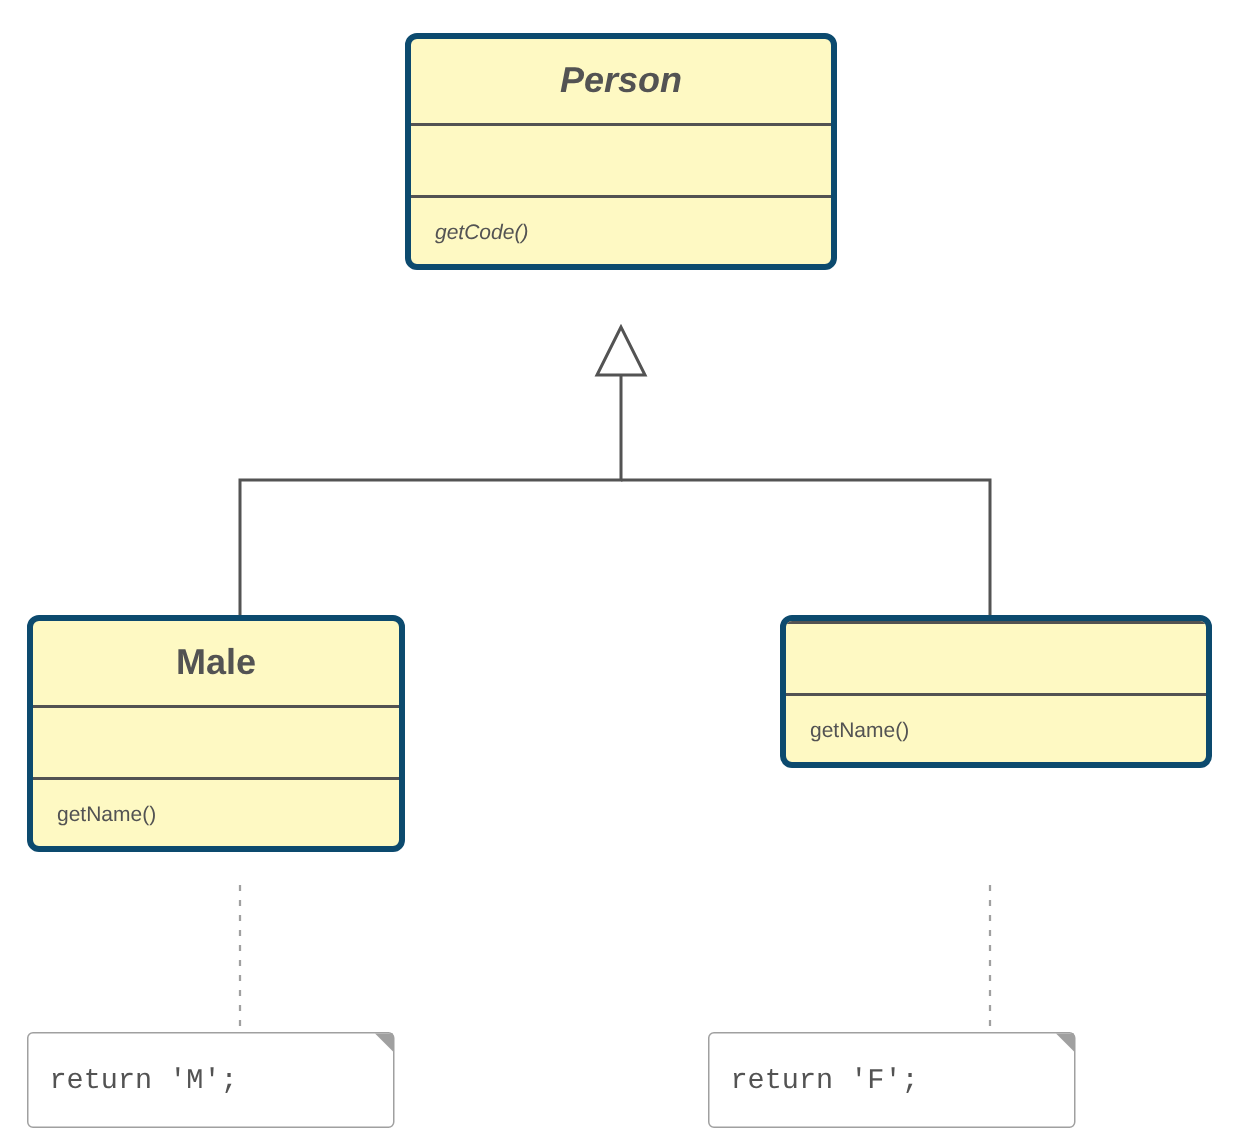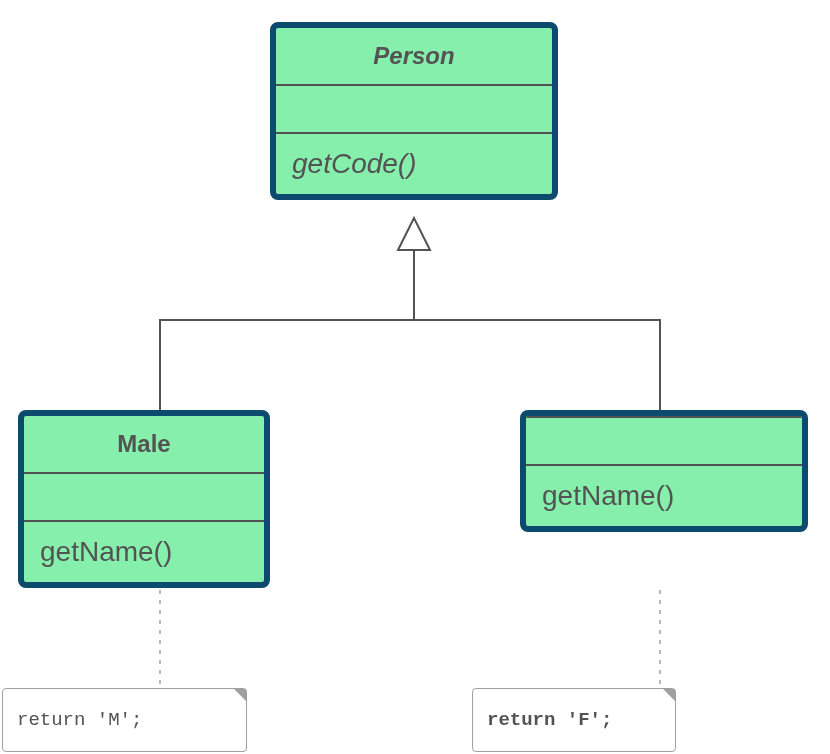--- a/index.html
+++ b/index.html
@@ -8,22 +8,22 @@
     background: #fff;
     font-family: Arial, Helvetica, sans-serif;
   }
   .canvas {
     position: relative;
     width: 830px;
     height: 754px;
   }
   .class-box {
     position: absolute;
-    background: #86efac;
-    border: 6px solid #0c4a6e;
+    background: #fef9c3;
+    border: 4px solid #0c4a6e;
     border-radius: 8px;
     box-sizing: border-box;
     overflow: hidden;
   }
   .class-title {
     text-align: center;
     font-size: 24px;
     font-weight: bold;
     color: #535353;
     padding: 14px 0;
@@ -33,21 +33,21 @@
   }
   .class-section {
     border-top: 2px solid #535353;
     box-sizing: border-box;
   }
   .class-attrs {
     height: 48px;
   }
   .class-methods {
     padding: 14px 16px;
-    font-size: 28px;
+    font-size: 14px;
     color: #535353;
     min-height: 30px;
   }
   .abstract .class-methods {
     font-style: italic;
   }
   .note-box {
     position: absolute;
     background: #fff;
     border: 1px solid #a0a0a0;
@@ -125,21 +125,21 @@
     </div>
   </div>
 
   <div class="class-box" style="left:520px; top:410px; width:288px;">
     <div class="class-section class-attrs"></div>
     <div class="class-section class-methods">
       <span>getName()</span>
     </div>
   </div>
 
-  <div class="note-box" style="left:2px; top:688px; width:245px;">
+  <div class="note-box" style="left:18px; top:688px; width:245px;">
     <span>return 'M';</span>
   </div>
 
-  <div class="note-box" style="left:472px; top:688px; width:204px;font-weight:bold;">
+  <div class="note-box" style="left:472px; top:688px; width:245px;">
     <span>return 'F';</span>
   </div>
 
 </div>
 
 </body></html>

